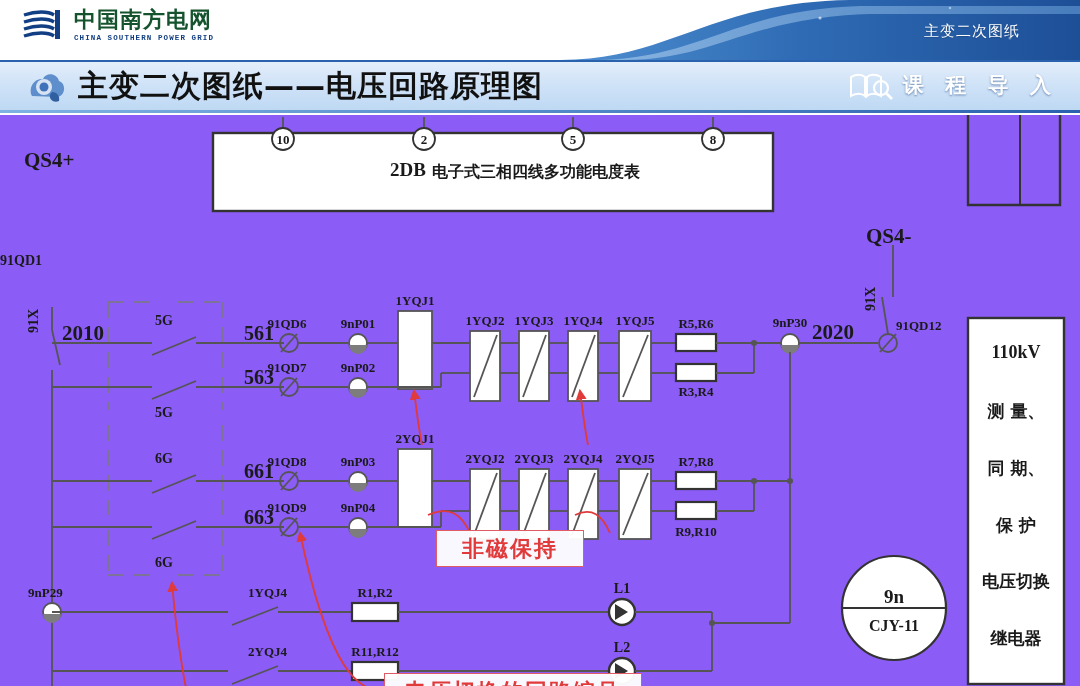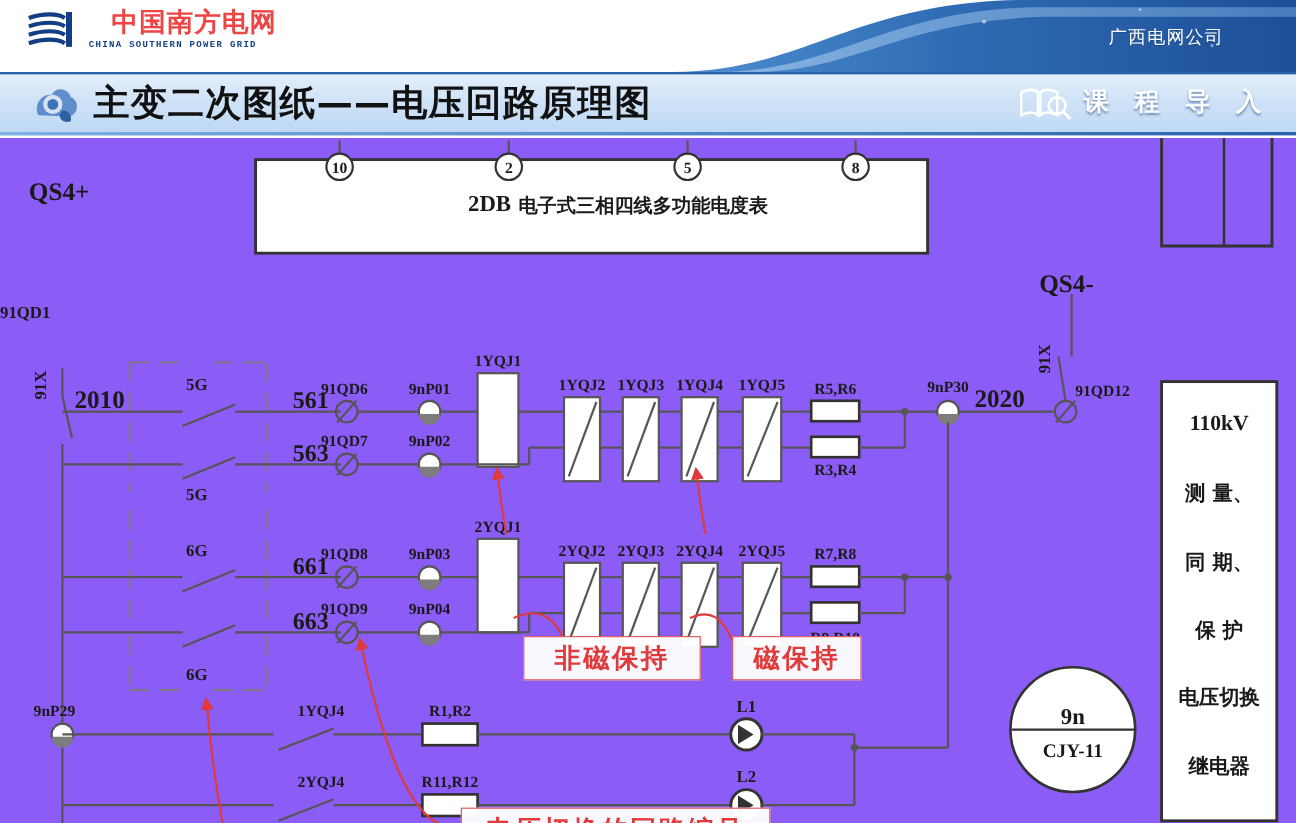--- a/index.html
+++ b/index.html
@@ -34,23 +34,22 @@
   .brand {
     position: absolute; left: 22px; top: 8px;
     display: flex; align-items: center; gap: 8px;
   }
   .brand-mark {
     width: 44px; height: 34px; position: relative;
   }
   .brand-text-cn {
     font-family: "DejaVu Sans", sans-serif;
     font-size: 22px; font-weight: bold;
-    color: #ef4444; letter-spacing: 1px;
+    color: #14532d; letter-spacing: 1px;
     line-height: 1.05;
-    margin-left: 19px;
   }
   .brand-text-en {
     font-family: Liberation Mono, monospace;
     font-size: 7.5px; font-weight: bold;
     color: #123f83; letter-spacing: 1.1px;
     margin-top: 3px;
   }
   .company-name {
     position: absolute; right: 60px; top: 22px;
     font-family: "DejaVu Sans", sans-serif;
@@ -154,21 +153,21 @@
           <path d="M2,28 C14,24 26,24 32,28" stroke="#123f83" stroke-width="3.4" fill="none"></path>
           <rect x="33" y="2" width="5" height="29" fill="#123f83"></rect>
         </svg>
       </div>
       <div>
         <div class="brand-text-cn">中国南方电网</div>
         <div class="brand-text-en">CHINA SOUTHERN POWER GRID</div>
       </div>
     </div>
 
-    <div class="company-name">广西电网公司</div>
+    <div class="company-name">主变二次图纸</div>
   </div>
 
   <div class="title-bar">
     <div class="title-cloud">
       <svg width="42" height="38" viewBox="0 0 42 38">
         <path d="M6,26 C2,18 8,8 17,9 C20,2 31,3 33,11 C40,13 40,25 32,27 Z" fill="#4b7fc4" opacity=".85"></path>
         <circle cx="18" cy="17" r="8" fill="#ffffff" opacity=".75"></circle>
         <circle cx="18" cy="17" r="4.5" fill="#3f72b8"></circle>
         <path d="M26,22 C31,22 34,26 33,31 C28,33 23,30 24,25 Z" fill="#2f5f9f"></path>
       </svg>
@@ -445,18 +444,17 @@
         <path d="M422,330 C418,310 416,290 414,276" marker-end="url(#redArrow)"></path>
         <path d="M588,330 C584,310 582,290 580,276" marker-end="url(#redArrow)"></path>
         <path d="M470,418 C462,400 450,390 428,400"></path>
         <path d="M610,418 C602,400 592,392 575,400"></path>
         <path d="M384,576 C360,576 330,560 300,418" marker-end="url(#redArrow)"></path>
         <path d="M200,640 C192,600 180,560 172,468" marker-end="url(#redArrow)"></path>
       </g>
     </svg>
 
     <div class="callout" id="callout-nonmag">非磁保持</div>
-    <div class="callout" id="callout-mag">磁保持</div>
     <div class="callout" id="callout-loop">电压切换的回路编号</div>
 
   </div>
 
 </div>
 
 </body></html>

